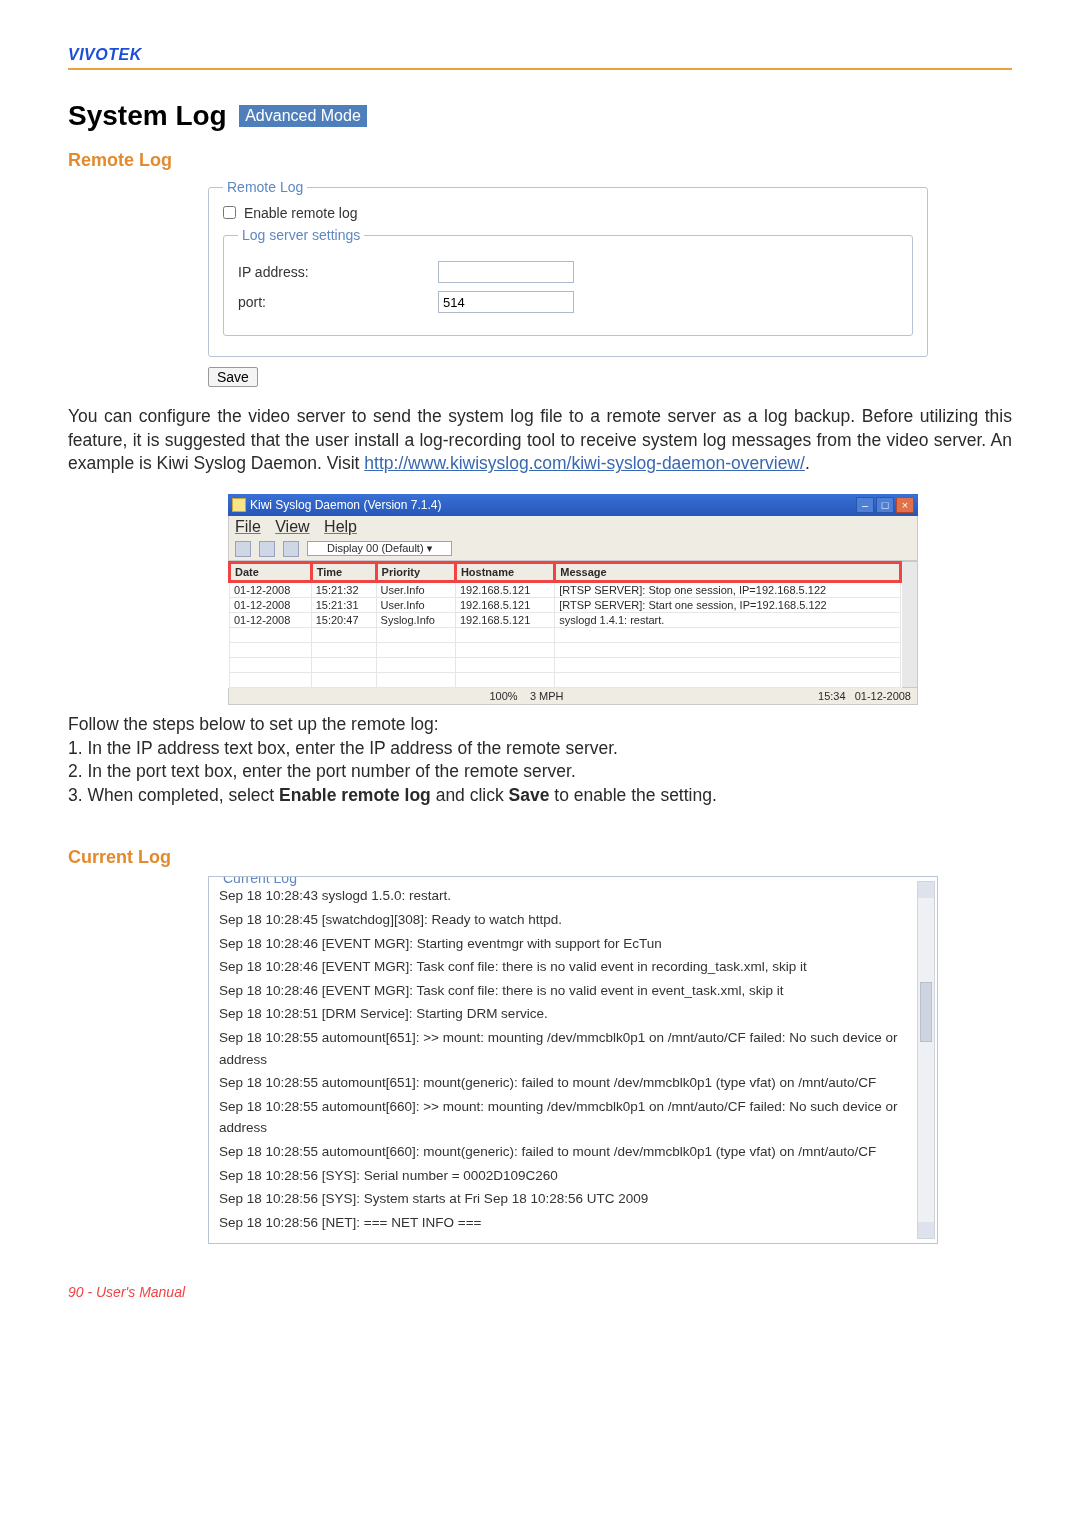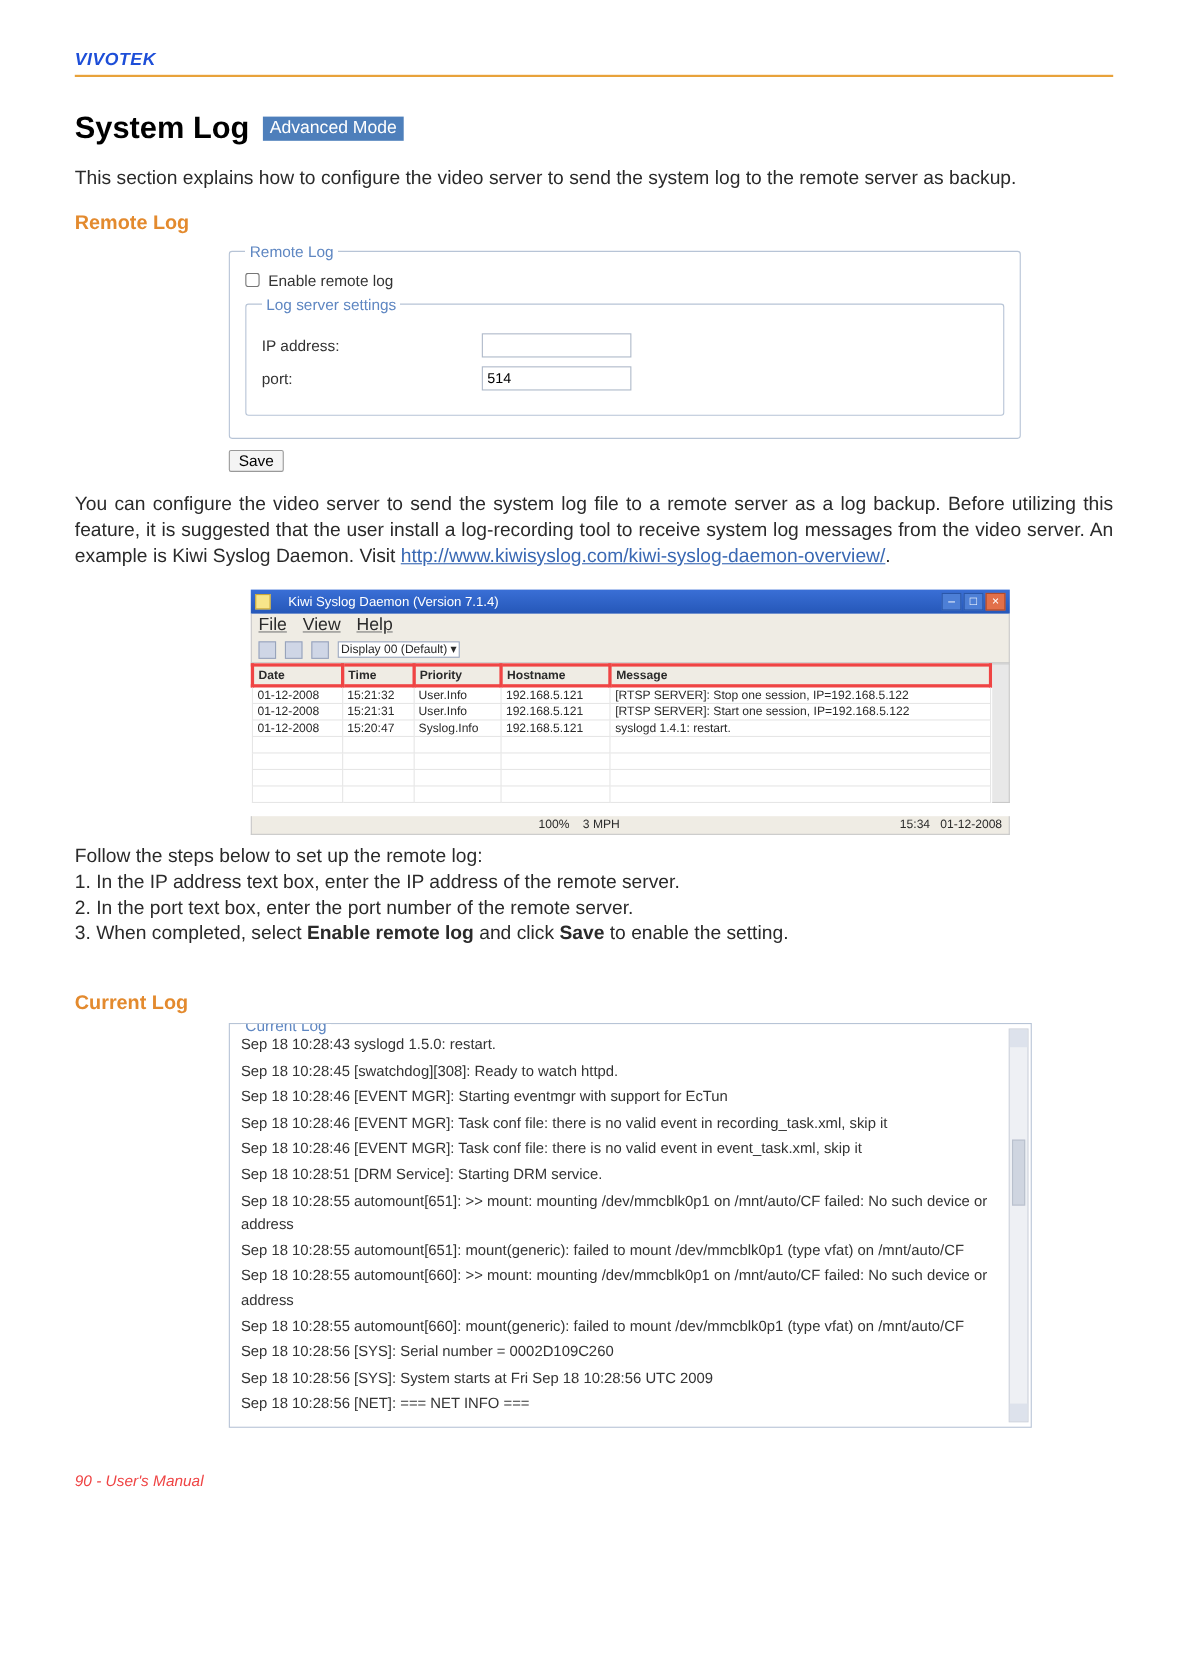--- a/index.html
+++ b/index.html
@@ -90,57 +90,56 @@
   .kiwi-wrap { margin: 8px 0 8px 160px; width: 690px; }
   .kiwi-title {
     background: linear-gradient(#3a6fd6,#2557b8);
     color: #fff;
     font-size: 12px;
     padding: 3px 4px;
     display: flex;
     align-items: center;
     justify-content: space-between;
   }
-  .kiwi-title-left { display: flex; align-items: center; gap: 16px; }
+  .kiwi-title-left { display: flex; align-items: center; gap: 4px; }
   .kiwi-title-icon { width: 14px; height: 14px; background:#f7e58a; border:1px solid #caa83a; }
   .kiwi-ctrls { display: flex; gap: 2px; }
   .kiwi-ctrls span {
     display: inline-flex; align-items:center; justify-content:center;
     width: 18px; height: 16px;
     font-size: 11px; color:#fff;
     background:#4d7fd6; border:1px solid #2a56a8;
   }
   .kiwi-ctrls .close { background:#e2704a; border-color:#b24a2a; }
   .kiwi-menu {
     background:#efece4; font-size:16px; padding:2px 6px;
     border-left:1px solid #c9c9c9; border-right:1px solid #c9c9c9;
   }
   .kiwi-menu span { margin-right: 10px; text-decoration: underline; text-decoration-color:#7a7a7a; }
   .kiwi-toolbar {
     background:#efece4; border:1px solid #c9c9c9; border-top:none;
     padding:3px 6px; display:flex; align-items:center; gap:8px; font-size:12px;
   }
   .tb-icon { width:16px; height:16px; background:#cfd6e6; border:1px solid #98a4bb; }
-  .tb-select { border:1px solid #98a4bb; font-size:11px; padding:0 2px; background:#fff; }
+  .tb-select { border:1px solid #98a4bb; font-size:11px; padding:0 19px; background:#fff; }
   .kiwi-table {
     width:100%; border-collapse:collapse; font-size:11px; background:#fff;
     border-left:1px solid #c9c9c9; border-right:1px solid #c9c9c9;
   }
   .kiwi-table th {
     background:#efece4; border:3px solid #ef4444; padding:2px 4px; text-align:left; font-weight:bold;
   }
   .kiwi-table td { border:1px solid #e6e6e6; padding:1px 4px; white-space:nowrap; }
   .kiwi-table td.msg { white-space:normal; }
   .kiwi-scroll { width:16px; background:#e8e8e8; border:1px solid #c9c9c9; border-left:none; }
   .kiwi-body { display:flex; }
   .kiwi-status {
     display:flex; justify-content:space-between; font-size:11px;
     background:#efece4; border:1px solid #c9c9c9; border-top:none;
     padding:2px 6px;
-    margin-top:12px;
   }
   .kiwi-status .mid { flex:1; text-align:center; }
   
   .steps p { font-size:17.5px; line-height:1.35; }
   
   .curlog-wrap { margin-left: 140px; width: 730px; }
   .curlog-box {
     border:1px solid #b7c4d6;
     position:relative;
     padding: 8px 26px 8px 10px;
@@ -179,21 +178,20 @@
 <div class="page">
   <div class="topbar">
     <span class="brand">VIVOTEK</span>
   </div>
 
   <div>
     <h1 class="section">System Log</h1>
     <span class="adv-badge">Advanced Mode</span>
   </div>
 
-  <p class="body-text">This section explains how to configure the video server to send the system log to the remote server as backup.</p>
 
   <div class="subhead">Remote Log</div>
 
   <div class="remote-panel">
     <fieldset>
       <legend>Remote Log</legend>
       <div class="chk-row">
         <input type="checkbox" style="">
         <span>Enable remote log</span>
       </div>

